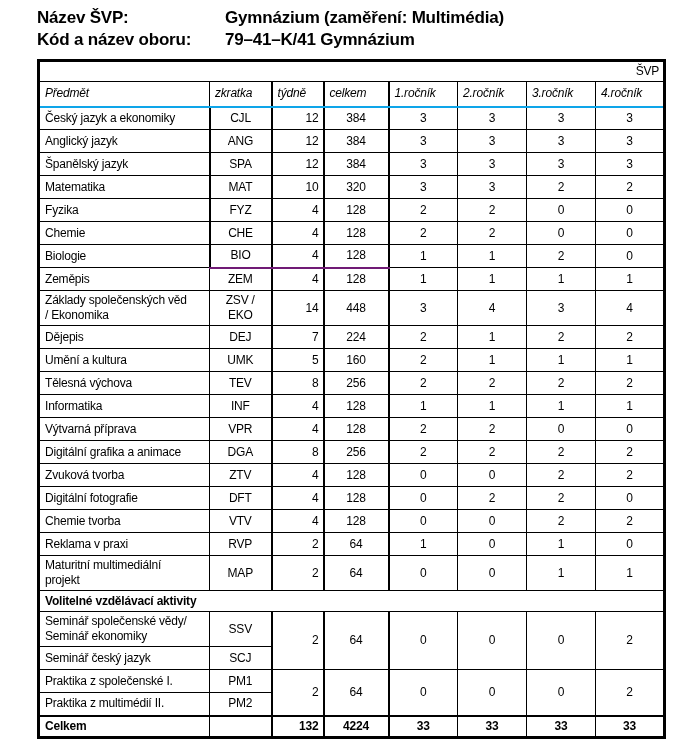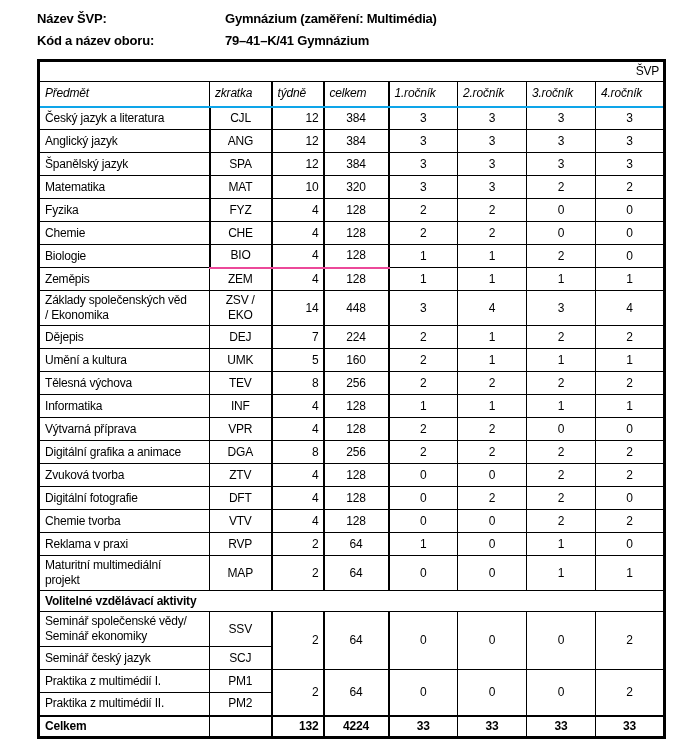--- a/index.html
+++ b/index.html
@@ -15,21 +15,21 @@
   }
   .page {
     position: absolute;
     left: 37px; top: 7px;
   }
   
   .meta-row {
     display: flex;
     height: 22px;
     align-items: center;
-    font-size: 13px;
+    font-size: 17px;
     font-weight: bold;
     letter-spacing: -0.2px;
   }
   .meta-label { width: 188px; }
   
   table {
     border-collapse: collapse;
     table-layout: fixed;
     width: 626px;
     margin-top: 8px;
@@ -56,21 +56,21 @@
   .section-row    { height: 21px; }
   .section-row td { font-weight: bold; }
   .total-row      { height: 17px; }
   .total-row td   { font-weight: bold; border-top: 2px solid #000; }
   
   .col-tydne  { border-left: 2px solid #000; border-right: 2px solid #000; text-align: right; }
   .col-celkem { border-right: 2px solid #000; }
   
   .sel-l { border-left-width: 2px; margin-left: 36px; }
   .sel-t { border-top-width: 2px; }
-  .sel-b { border-bottom: 2px solid #ec4899; box-shadow: 0 3px 0 -1px #8c8c8c; }
+  .sel-b { border-bottom: 2px solid #701a75; box-shadow: 0 3px 0 -1px #8c8c8c; }
 </style>
 </head>
 <body>
 
 <div class="page">
 
   <div class="meta-row">
     <span class="meta-label">Název ŠVP:</span>
     <span class="meta-value">Gymnázium (zaměření: Multimédia)</span>
   </div>
@@ -100,21 +100,21 @@
         <th class="col-tydne">týdně</th>
         <th class="col-celkem">celkem</th>
         <th>1.ročník</th>
         <th>2.ročník</th>
         <th>3.ročník</th>
         <th>4.ročník</th>
       </tr>
     </thead>
     <tbody>
         <tr class="subject">
-          <td class="c-left c-pre">Český jazyk a literatura</td>
+          <td class="c-left c-pre">Český jazyk a ekonomiky</td>
           <td class="c-center c-pre sel-l sel-t">CJL</td>
           <td class="c-center col-tydne sel-t">12</td>
           <td class="c-center col-celkem sel-t">384</td>
           <td class="c-center">3</td>
           <td class="c-center">3</td>
           <td class="c-center">3</td>
           <td class="c-center">3</td>
         </tr>
         <tr class="subject">
           <td class="c-left c-pre">Anglický jazyk</td>
@@ -325,21 +325,21 @@
           <td class="c-center" rowspan="2">0</td>
           <td class="c-center" rowspan="2">0</td>
           <td class="c-center" rowspan="2">0</td>
           <td class="c-center" rowspan="2">2</td>
         </tr>
         <tr class="subject">
           <td class="c-left c-pre">Seminář český jazyk</td>
           <td class="c-center">SCJ</td>
         </tr>
         <tr class="subject">
-          <td class="c-left c-pre">Praktika z multimédií I.</td>
+          <td class="c-left c-pre">Praktika z společenské I.</td>
           <td class="c-center">PM1</td>
           <td class="c-center col-tydne" rowspan="2">2</td>
           <td class="c-center col-celkem" rowspan="2">64</td>
           <td class="c-center" rowspan="2">0</td>
           <td class="c-center" rowspan="2">0</td>
           <td class="c-center" rowspan="2">0</td>
           <td class="c-center" rowspan="2">2</td>
         </tr>
         <tr class="subject">
           <td class="c-left c-pre">Praktika z multimédií II.</td>

